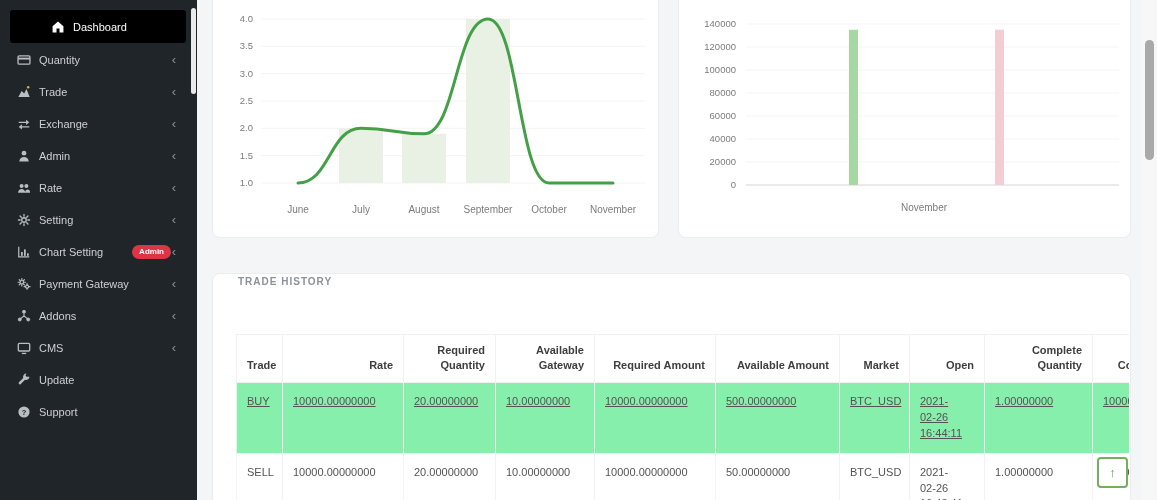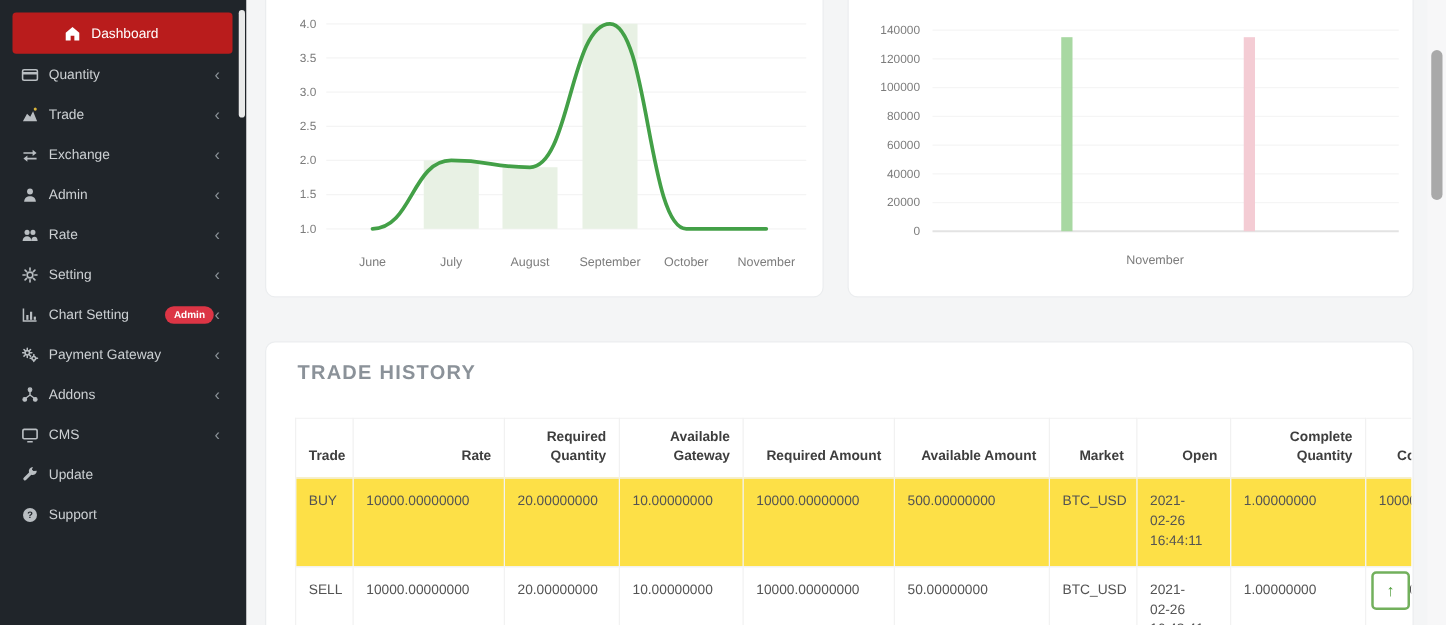--- a/index.html
+++ b/index.html
@@ -25,48 +25,48 @@
                        background:#e9eaea; border-radius:3px; }
 
   
   .card { position:absolute; background:#fff; border:1px solid #ebedef; border-radius:8px; }
   #card-chart1 { left:212px; top:-14px; width:447px; height:252px; }
   #card-chart2 { left:678px; top:-14px; width:453px; height:252px; }
   #card-trade  { left:212px; top:273px; width:919px; height:300px; }
   .chart-box { position:absolute; left:0; top:14px; }
 
   
-  .card-title { position:absolute; left:25px; top:16px; font-size:16px; font-weight:bold;
+  .card-title { position:absolute; left:25px; top:2px; font-size:10px; font-weight:bold;
                 color:#8b9299; letter-spacing:1px; }
   .table-wrap { position:absolute; left:23px; top:60px; width:893px; overflow:hidden; }
   table { border-collapse:collapse; table-layout:fixed; width:975px; font-size:11px; }
   th { font-weight:bold; color:#3e3e3e; text-align:right; vertical-align:bottom;
        padding:8px 10px; border:1px solid #f1f1f1; background:#fff; line-height:1.4; }
   td { color:#535353; vertical-align:top; padding:11px 10px; border:1px solid #f2f2f2; line-height:1.45; }
-  tr.striped td { background:#fde047; }
+  tr.striped td { background:#86efac;text-decoration:underline; }
   td.pre { white-space:pre-line; }
 
   
   .page-scroll-track { position:absolute; right:0; top:0; width:15px; height:500px; background:#f7f7f8; }
   .page-scroll-thumb { position:absolute; right:3px; top:40px; width:9px; height:120px;
                        background:#a9a9a9; border-radius:5px; }
   .scroll-top-btn { position:absolute; left:1097px; top:457px; width:31px; height:31px;
                     background:#fff; border:2px solid #72b05c; border-radius:4px;
                     display:flex; align-items:center; justify-content:center;
                     color:#53a03f; font-size:13px; font-weight:bold; cursor:pointer; z-index:6; }
   svg text { font-family:"Liberation Sans", sans-serif; }
 </style>
 </head>
 <body>
 
 <div class="viewport">
 
   <nav class="sidebar">
     <div class="menu" id="sidebar-menu">
-        <div class="side-item active" style="background: #b91c1c; padding-left: 40px;">
+        <div class="side-item active" style="background: #000000; padding-left: 40px;">
           <span class="icn">
             <svg viewBox="0 0 16 16" fill="currentColor">
               <path d="M8 1.8 14.2 7v7.2H9.7V9.8H6.3v4.4H1.8V7z"></path>
             </svg>
           </span>
           <span class="lbl">Dashboard</span>
         </div>
         <div class="side-item">
           <span class="icn">
             <svg viewBox="0 0 16 16" fill="none" stroke="currentColor" stroke-width="1.5">

